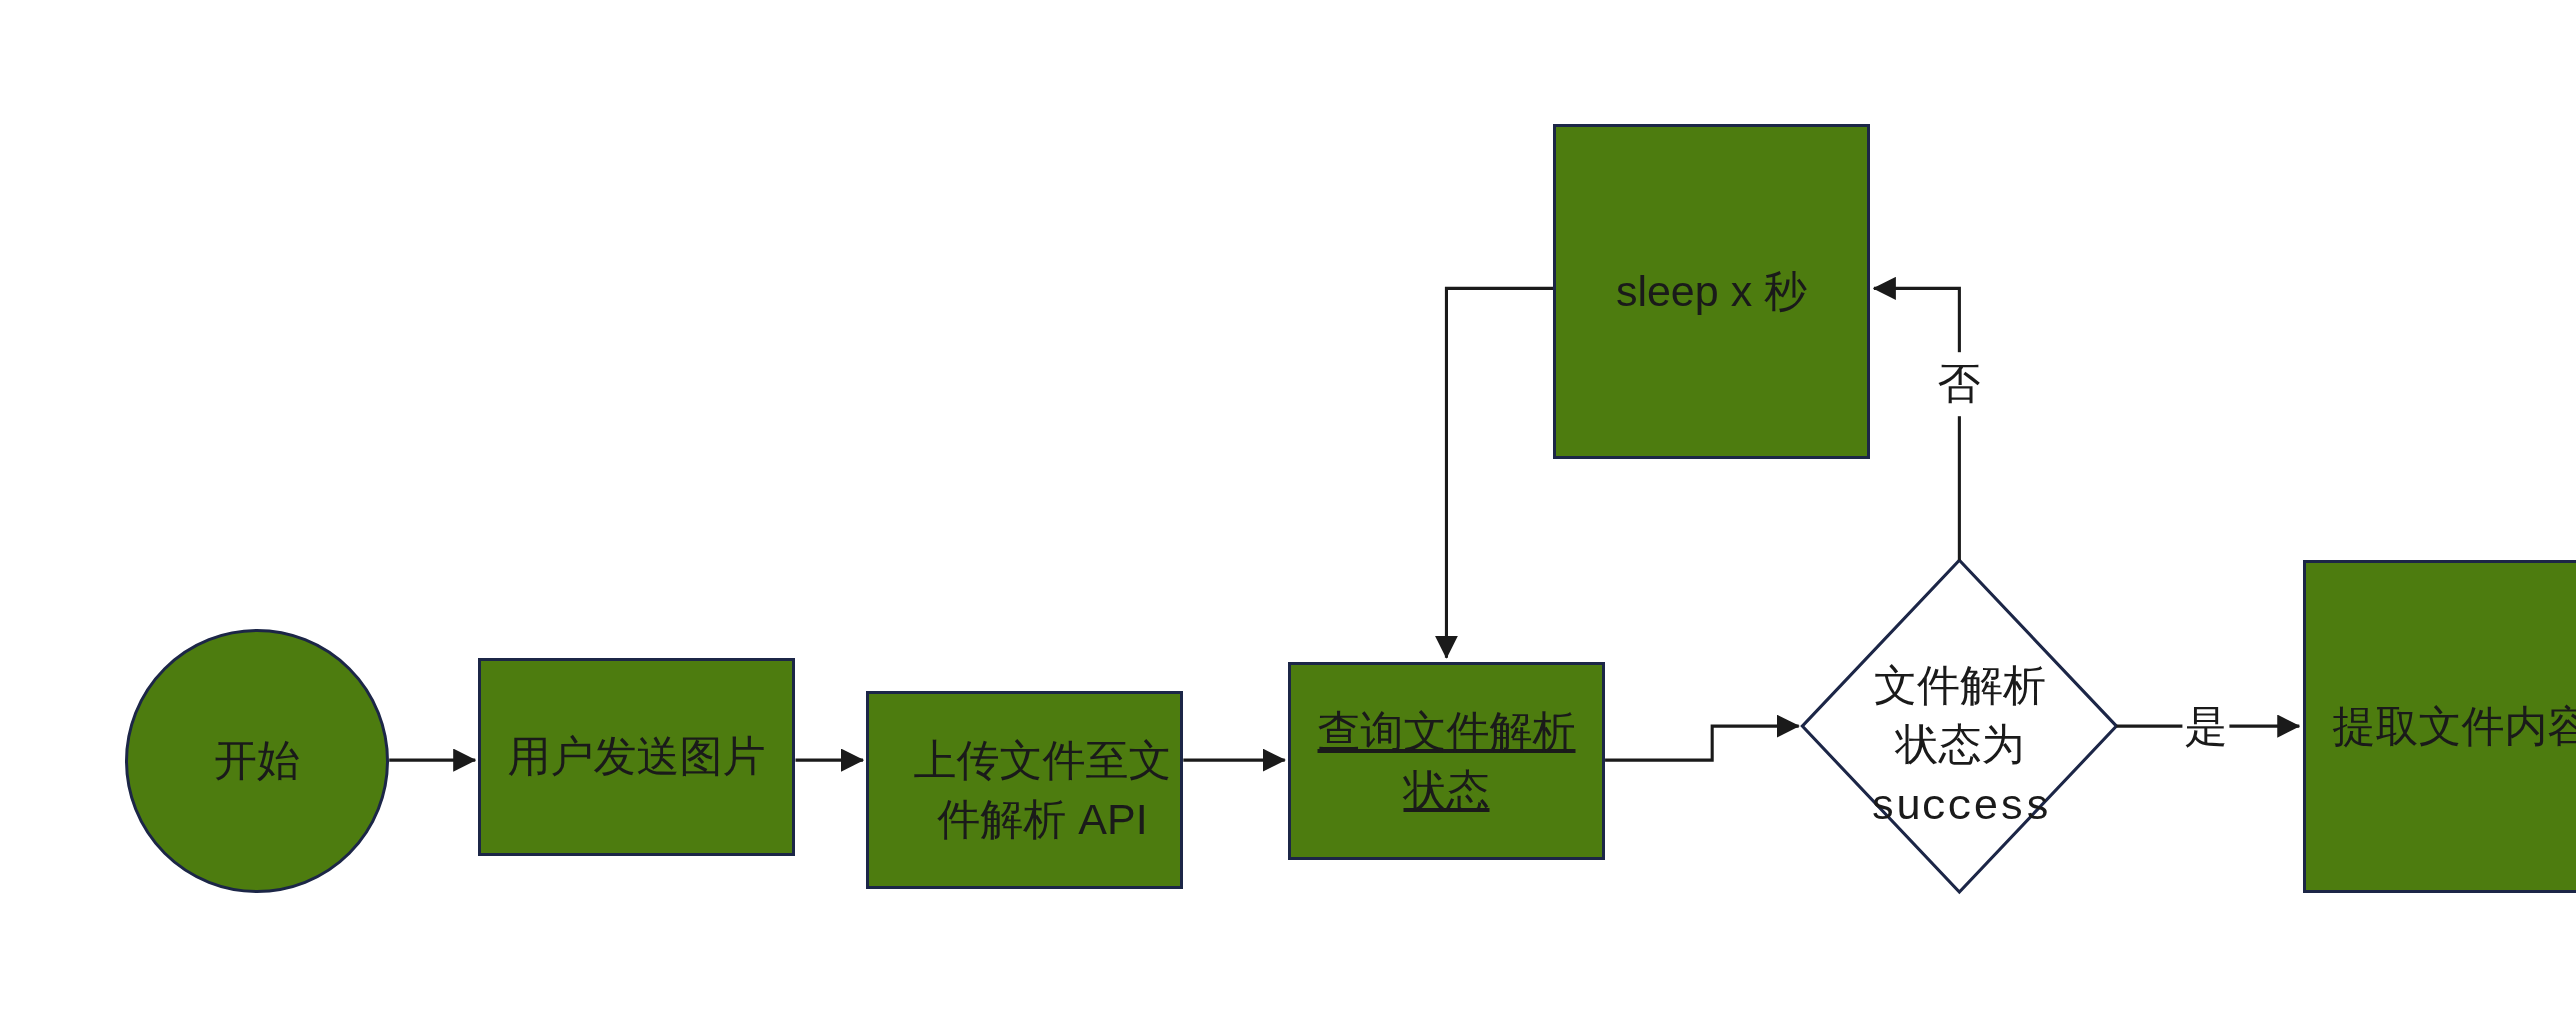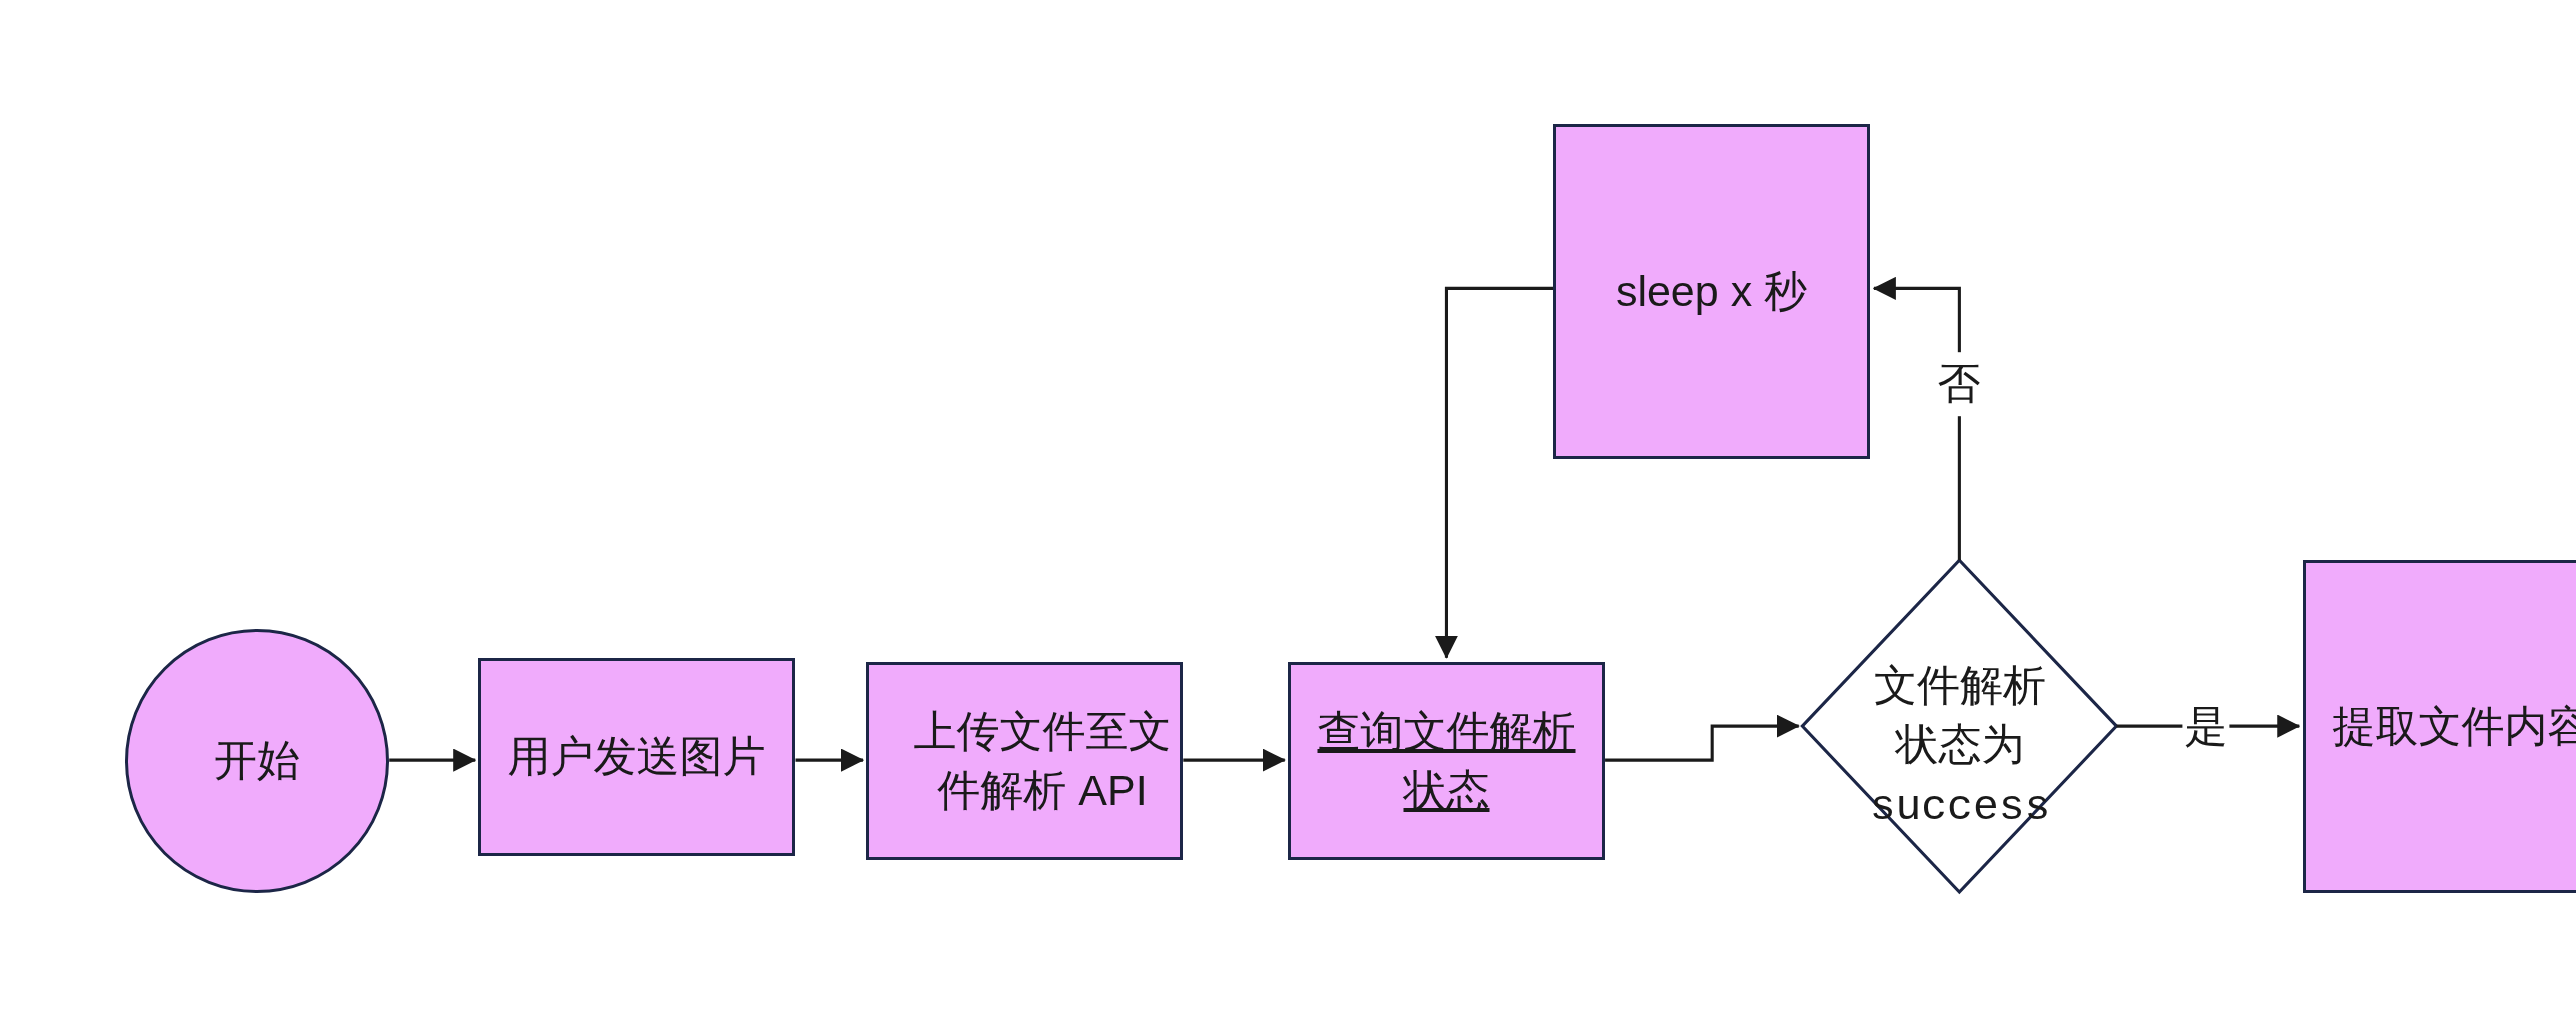--- a/index.html
+++ b/index.html
@@ -19,21 +19,21 @@
   }
   .wires{position:absolute;left:0;top:0;width:3687px;height:1014px;}
   .wires path{fill:none;stroke:var(--connector);stroke-width:6;}
   .wires .diamond-shape{fill:#ffffff;stroke:var(--shape-border);stroke-width:6;}
   #arrowhead path{fill:var(--connector);stroke:none;}
   .node{
     position:absolute;
     box-sizing:border-box;
     display:flex;align-items:center;justify-content:center;
     text-align:center;
-    background:#f0abfc;
+    background:#4d7c0f;
     border:3.1px solid var(--shape-border);
     font-size:43px;line-height:1.38;
     white-space:pre-line;
     z-index:2;
   }
   .node.circle{border-radius:50%;}
   .node.no-fill{background:transparent;border:none;z-index:3;}
   .edge-label{
     position:absolute;
     transform:translate(-50%,-50%);
@@ -78,21 +78,21 @@
   </svg>
 
   <div class="node circle" style="left:125px;top:629px;width:264px;height:264px;">
     <span>开始</span>
   </div>
 
   <div class="node" style="left:478px;top:658px;width:317px;height:198px;">
     <span>用户发送图片</span>
   </div>
 
-  <div class="node" style="left:866px;top:662px;width:317px;height:198px;padding-left:36px;">
+  <div class="node" style="left:866px;top:691px;width:317px;height:198px;padding-left:36px;">
     <span>上传文件至文
 件解析 API</span>
   </div>
 
   <div class="node" style="left:1288px;top:662px;width:317px;height:198px;text-decoration:underline;">
     <span>查询文件解析
 状态</span>
   </div>
 
   <div class="node" style="left:1553px;top:124px;width:317px;height:335px;">

